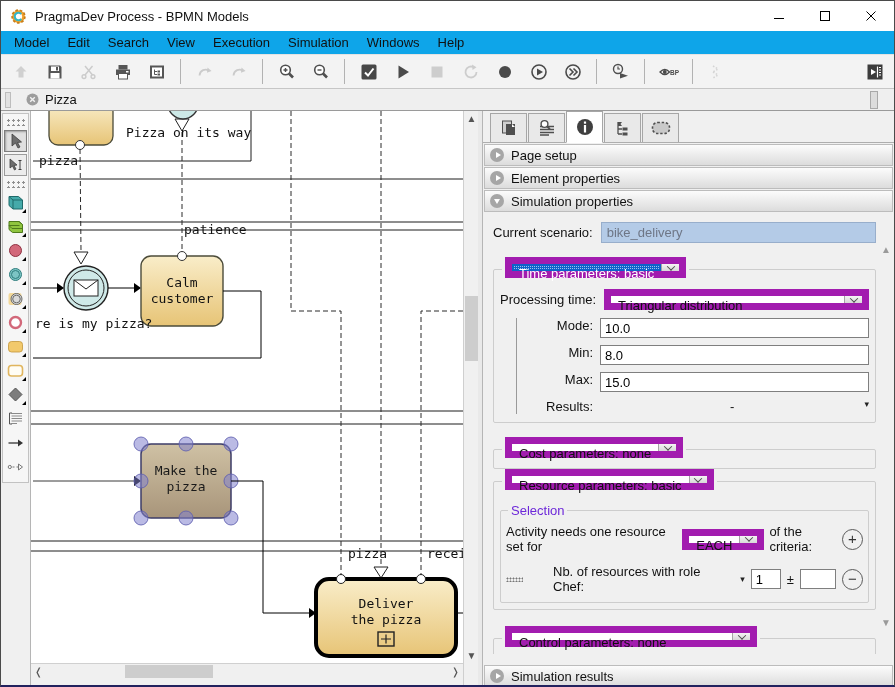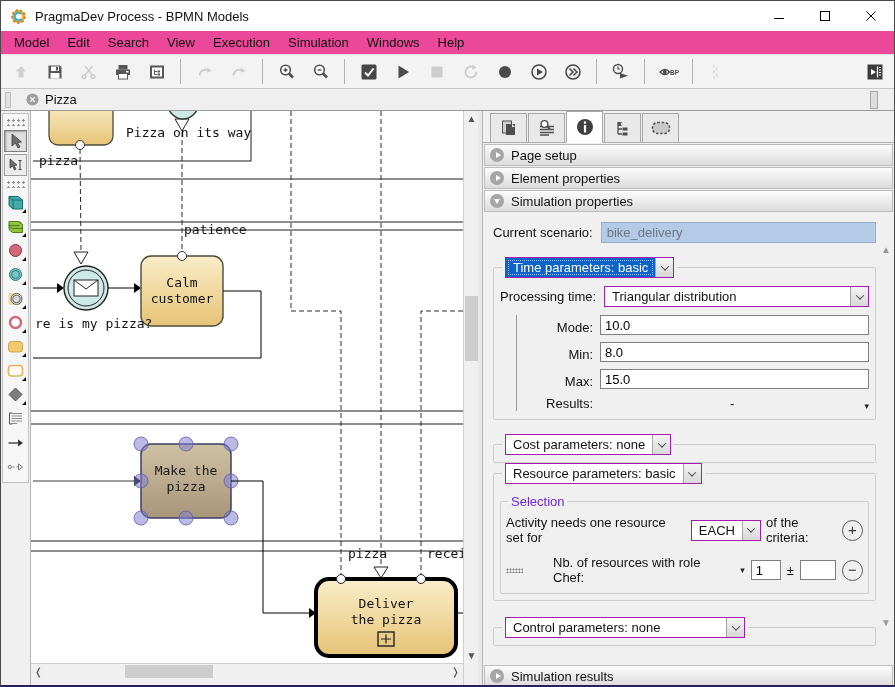--- a/index.html
+++ b/index.html
@@ -7,21 +7,21 @@
   body { font-family:"Liberation Sans", sans-serif; font-size:13px; color:#111; background:#fff; }
   .window { position:relative; width:895px; height:687px; border:1px solid #4a4a4a; border-bottom:2px solid #22225e; background:#f0f0f0; overflow:hidden; }
 
   
   .titlebar { height:30px; background:#fff; display:flex; align-items:center; padding-left:9px; }
   .title { margin-left:8px; }
   .win-controls { margin-left:auto; display:flex; height:30px; }
   .win-btn { width:46px; display:flex; align-items:center; justify-content:center; }
 
   
-  .menubar { height:23px; background:#ec4899; display:flex; align-items:center; padding-left:4px; }
+  .menubar { height:23px; background:#0ea5e9; display:flex; align-items:center; padding-left:4px; }
   .menu-item { padding:2px 9px; }
 
   
   .toolbar { height:35px; background:#f3f3f3; border-top:1px solid #e3e3e3; border-bottom:1px solid #c6c6c6; display:flex; align-items:center; padding:0 6px; gap:7px; }
   .tb-btn { width:27px; height:27px; display:flex; align-items:center; justify-content:center; }
   .tb-sep { width:1px; height:25px; background:#b2b2b2; margin:0 3px; }
   .tb-spacer { flex:1; }
 
   
   .tabbar { height:22px; background:#efefef; border-bottom:1px solid #9a9a9a; display:flex; align-items:center; padding:0 4px; }
@@ -62,30 +62,30 @@
   .acc-header { height:22px; margin:1px 1px 0; border:1px solid #bcbcbc; background:linear-gradient(#fcfcfc,#dcdcdc); display:flex; align-items:center; gap:7px; padding-left:5px; }
   .acc-icon { width:14px; height:14px; border-radius:50%; background:#a6a6a6; display:flex; align-items:center; justify-content:center; flex:none; }
   .tri-r { width:0; height:0; border-left:5px solid #fff; border-top:3.5px solid transparent; border-bottom:3.5px solid transparent; margin-left:2px; }
   .tri-d { width:0; height:0; border-top:5px solid #fff; border-left:3.5px solid transparent; border-right:3.5px solid transparent; margin-top:1px; }
   .panel-body { flex:1; position:relative; padding:8px 16px 0 8px; overflow:hidden; }
   .panel-footer { margin:11px 1px 1px; }
 
   .row { display:flex; align-items:center; }
   .input { height:20px; border:1px solid #7f7f7f; background:#fff; font:13px "Liberation Sans",sans-serif; padding:0 4px; }
   .scenario-field { flex:1; height:21px; background:#b4cbe7; border:1px solid #98aecb; color:#6e7686; padding:2px 5px; margin-left:8px; }
-  .combo { display:inline-flex; align-items:stretch; border:1px solid #a21caf; background:#fff; height:21px; }
+  .combo { display:inline-flex; align-items:stretch; border:7px solid #a21caf; background:#fff; height:21px; }
   .combo-val { padding:2px 7px 0; white-space:nowrap; }
   .combo-btn { width:18px; background:linear-gradient(#f4f4f4,#d8d8d8); border-left:1px solid #a5a5a5; display:flex; align-items:center; justify-content:center; }
   .chev { width:6px; height:6px; border-right:1.5px solid #4a4a4a; border-bottom:1.5px solid #4a4a4a; transform:rotate(45deg) translate(-1px,-1px); }
   .combo.sel .combo-val { background:#0e63c9; color:#fff; outline:1px dotted #9cc0ef; outline-offset:-3px; }
   fieldset { border:1px solid #cdcdcd; border-radius:2px; margin:0 2px; padding:8px 6px 8px; }
   fieldset.tight { padding:3px 6px 4px; }
   legend { padding:0 3px; margin-left:2px; }
   .indent { border-left:1px solid #9a9a9a; margin-left:16px; margin-top:7px; }
-  .frow { display:flex; align-items:flex-end; margin-bottom:7px; }
+  .frow { display:flex; align-items:flex-start; margin-bottom:7px; }
   .frow .flab { width:76px; text-align:right; margin-right:7px; flex:none; }
   .frow .input { flex:1; }
   .blue { color:#6d28d9; }
   .circ-btn { width:21px; height:21px; border:1.5px solid #5a5a5a; border-radius:50%; background:transparent; font:15px "Liberation Sans",sans-serif; color:#333; display:flex; align-items:center; justify-content:center; padding-bottom:2px; flex:none; }
   .dots { width:17px; height:5px; background-image:radial-gradient(#767676 0.9px, transparent 1.1px); background-size:3px 3px; flex:none; }
   .tri-small { color:#222; font-size:9px; }
   .pscroll { position:absolute; right:3px; color:#9a9a9a; font-size:10px; }
 </style>
 </head>
 <body>

